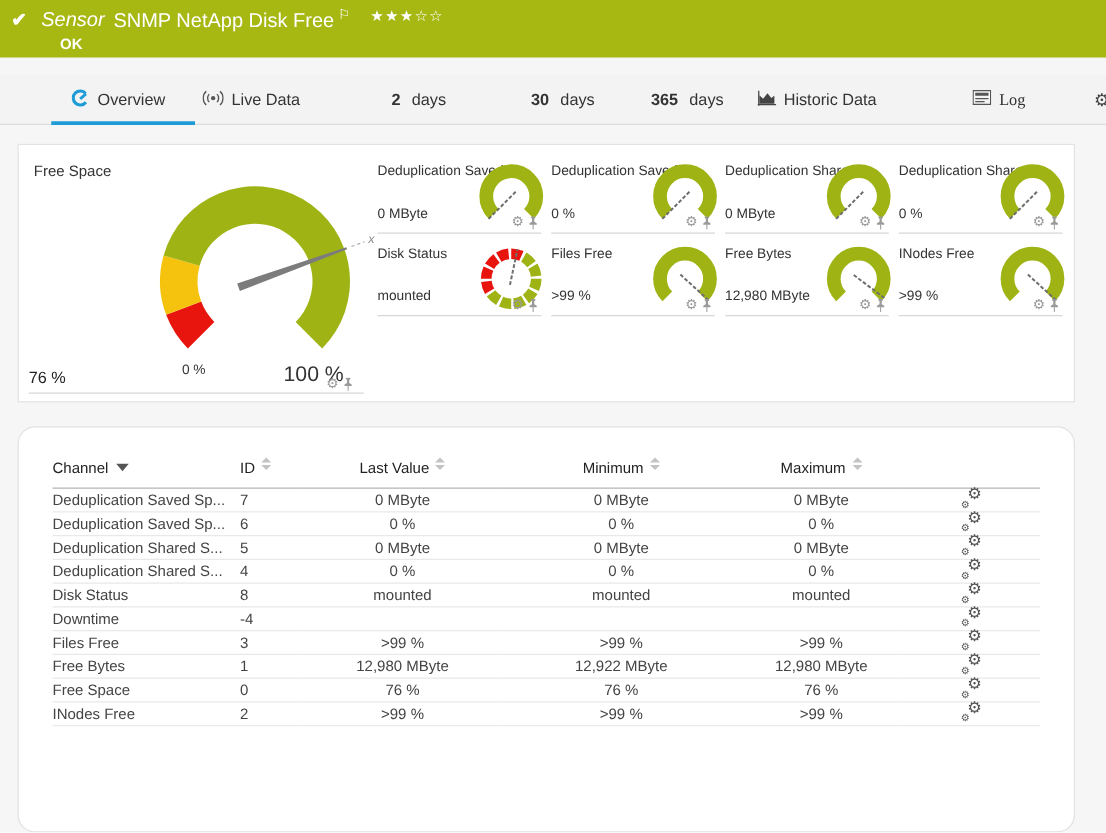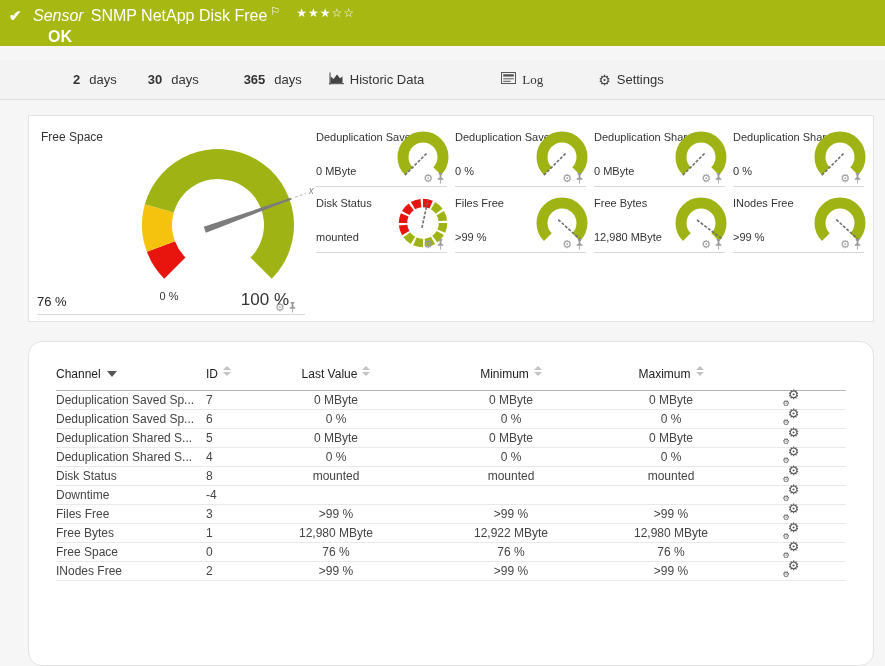--- a/index.html
+++ b/index.html
@@ -8,32 +8,32 @@
     position:relative; width:885px; height:666px; overflow:hidden;
     background:#f6f6f6; font-family:"Liberation Sans", sans-serif;
   }
   
   .sensor-header { position:absolute; top:0; left:0; right:0; height:46px; background:#a7b813; color:#fff; }
   .hdr-check { position:absolute; left:9px; top:7px; font-size:15px; font-weight:bold; }
   .hdr-line { position:absolute; left:33px; top:5px; font-size:16px; white-space:nowrap; }
   .hdr-kind { font-style:italic; margin-right:7px; }
   .hdr-flag { font-size:11px; vertical-align:super; margin-left:3px; }
   .hdr-stars { margin-left:16px; font-size:12px; letter-spacing:1px; vertical-align:4px; }
-  .hdr-status { position:absolute; left:48px; top:28px; font-size:16px; font-weight:bold; }
+  .hdr-status { position:absolute; left:48px; top:28px; font-size:12px; font-weight:bold; }
   
   .tabs { position:absolute; top:60px; left:0; right:0; height:40px; background:#f3f3f3;
           border-bottom:1px solid #ddd; display:flex; align-items:center; font-size:13px; color:#333; }
   .tab { position:relative; height:100%; display:flex; align-items:center; gap:6px; cursor:pointer; white-space:nowrap; }
   .tab.active::after { content:""; position:absolute; left:-16px; right:-24px; bottom:-1px; height:3px; background:#1e9cd8; }
   .tab .gear-glyph { font-size:14px; color:#444; line-height:1; }
   .tab-num { font-weight:bold; margin-right:3px; }
-  .m1{margin-left:57px;} .m2{margin-left:30px;} .m3{margin-left:73px;} .m4{margin-left:31px;}
+  .m1{margin-left:57px;} .m2{margin-left:30px;} .m3{margin-left:73px;} .m4{margin-left:68px;}
   .m5{margin-left:45px;} .m6{margin-left:27px;text-align:right;} .m7{margin-left:77px;font-family:Liberation Serif, serif;} .m8{margin-left:55px;}
   
-  .panel { position:absolute; left:28px; width:846px; background:#fff; border:1px solid #e2e2e2; overflow:hidden; }
+  .panel { position:absolute; left:14px; width:846px; background:#fff; border:1px solid #e2e2e2; overflow:hidden; }
   .panel-gauges { top:115px; height:207px; }
   .panel-table  { top:341px; height:325px; padding:24px 27px 12px 27px;border-radius:14px; }
   
   .mg-title { position:absolute; left:12px; top:14px; font-size:12px; color:#333; }
   #main-gauge-svg { position:absolute; left:89px; top:14px; }
   .mg-min  { position:absolute; left:120px; top:174px; width:40px; text-align:center; font-size:11px; color:#333; }
   .mg-max  { position:absolute; left:210px; top:174px; width:50px; text-align:right; font-size:17px; color:#333; }
   .mg-value{ position:absolute; left:8px;  top:178px; font-size:13px; color:#222; }
   .mg-underline { position:absolute; left:8px; top:198px; width:268px; border-top:1px solid #d8d8d8; }
   .cell-icons { display:flex; align-items:center; gap:3px; color:#9a9a9a; }
@@ -76,20 +76,38 @@
 
   <header class="sensor-header">
     <span class="hdr-check">✔</span>
     <div class="hdr-line">
       <span class="hdr-kind">Sensor</span><span class="hdr-title">SNMP NetApp Disk Free</span><span class="hdr-flag">⚐</span><span class="hdr-stars">★★★☆☆</span>
     </div>
     <div class="hdr-status">OK</div>
   </header>
 
   <nav class="tabs">
+    <div class="tab active m1">
+      <span>
+        <svg width="15" height="15" viewBox="0 0 16 16">
+            <path d="M12.5 11.5 A6 6 0 1 1 12.3 4" fill="none" stroke="#1e9cd8" stroke-width="2.6"></path>
+            <path d="M7.6 8.6 L12.6 4.4" stroke="#1e9cd8" stroke-width="2.4"></path>
+          </svg>
+      </span>
+      <span>Overview</span>
+    </div>
+    <div class="tab m2">
+      <span>
+        <svg width="17" height="13" viewBox="0 0 17 13">
+            <circle cx="8.5" cy="6.5" r="1.7" fill="#555"></circle>
+            <path d="M5.4 3.3a4.6 4.6 0 0 0 0 6.4 M11.6 3.3a4.6 4.6 0 0 1 0 6.4 M3 1a7.4 7.4 0 0 0 0 11 M14 1a7.4 7.4 0 0 1 0 11" stroke="#555" fill="none" stroke-width="1.1"></path>
+          </svg>
+      </span>
+      <span>Live Data</span>
+    </div>
     <div class="tab m3">
       <span class="tab-num">2</span>
         <span>days</span>
     </div>
     <div class="tab m4">
       <span class="tab-num">30</span>
         <span>days</span>
     </div>
     <div class="tab m5">
       <span class="tab-num">365</span>

